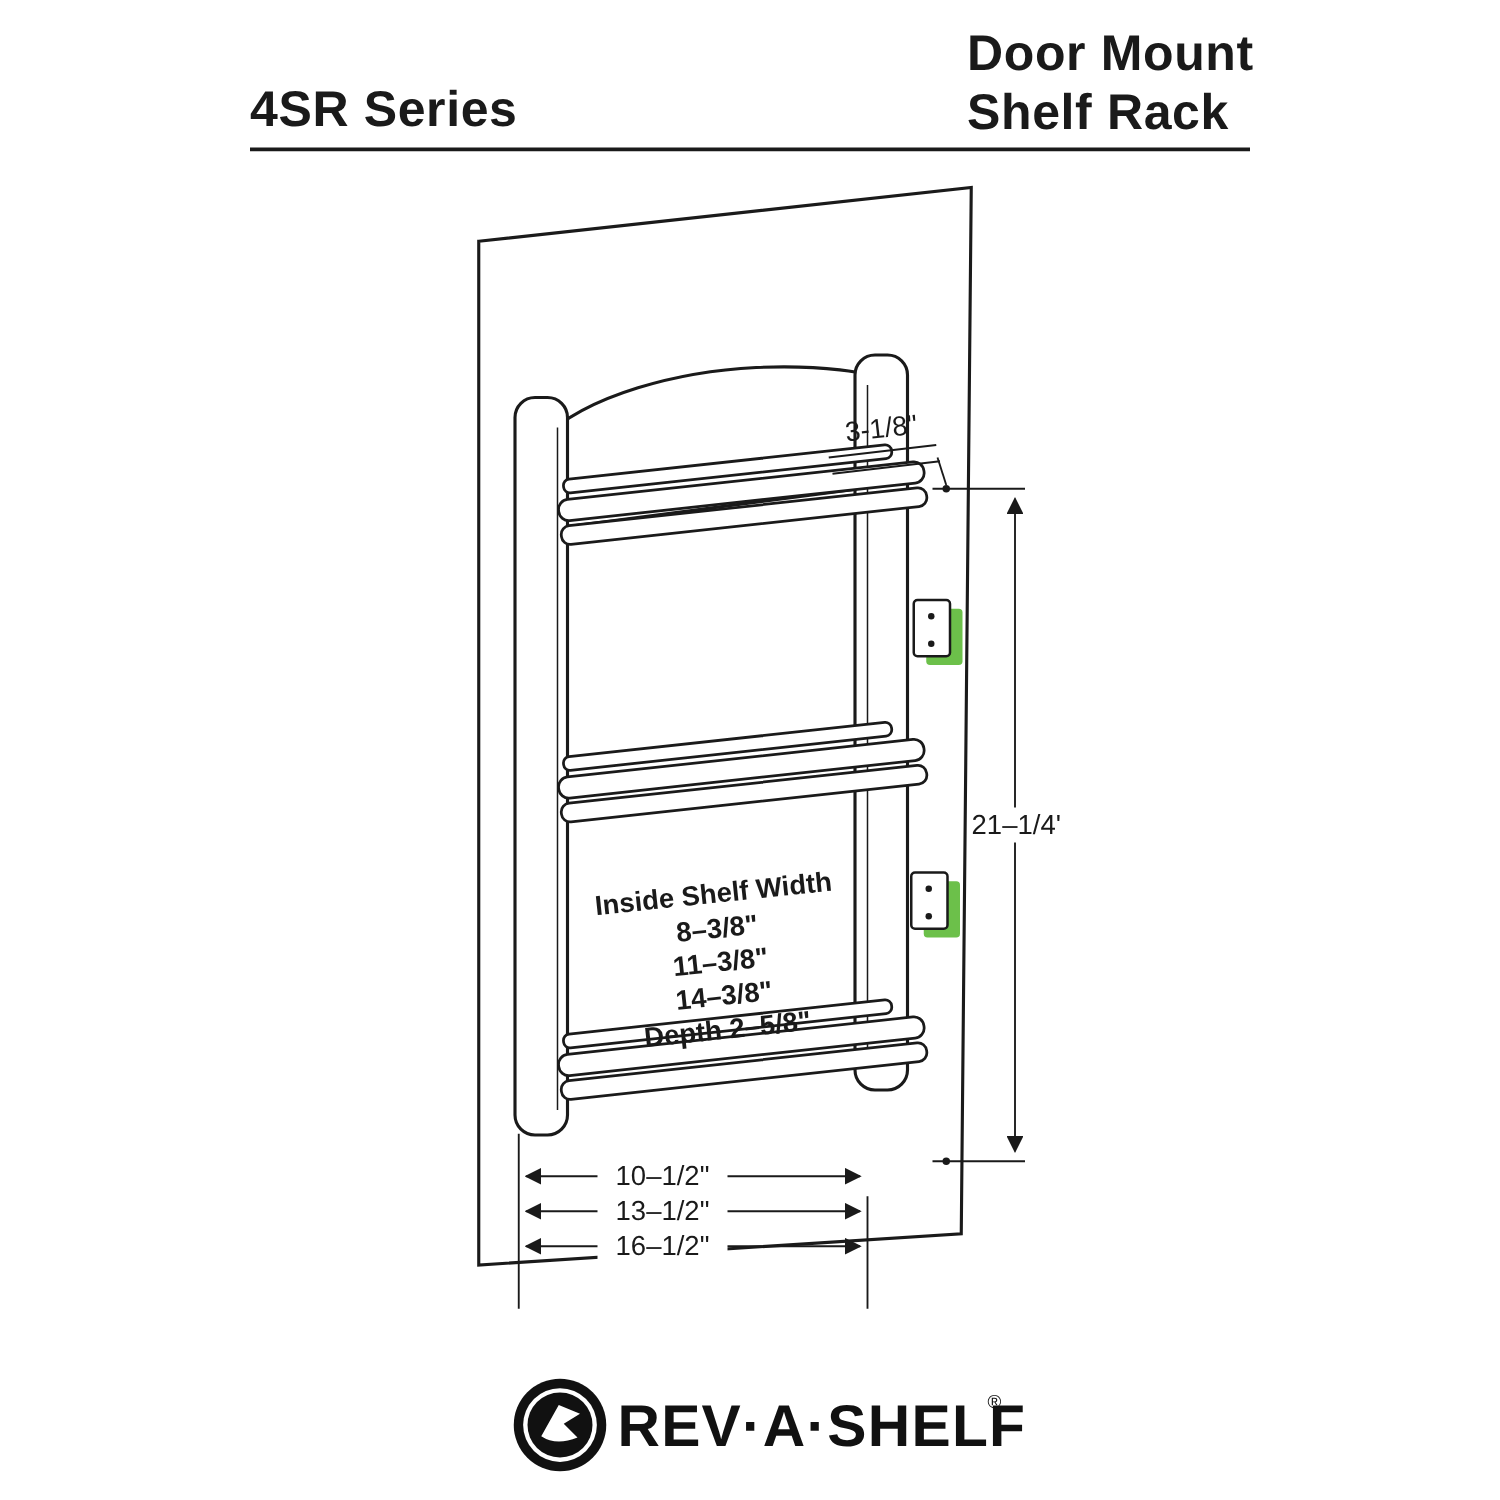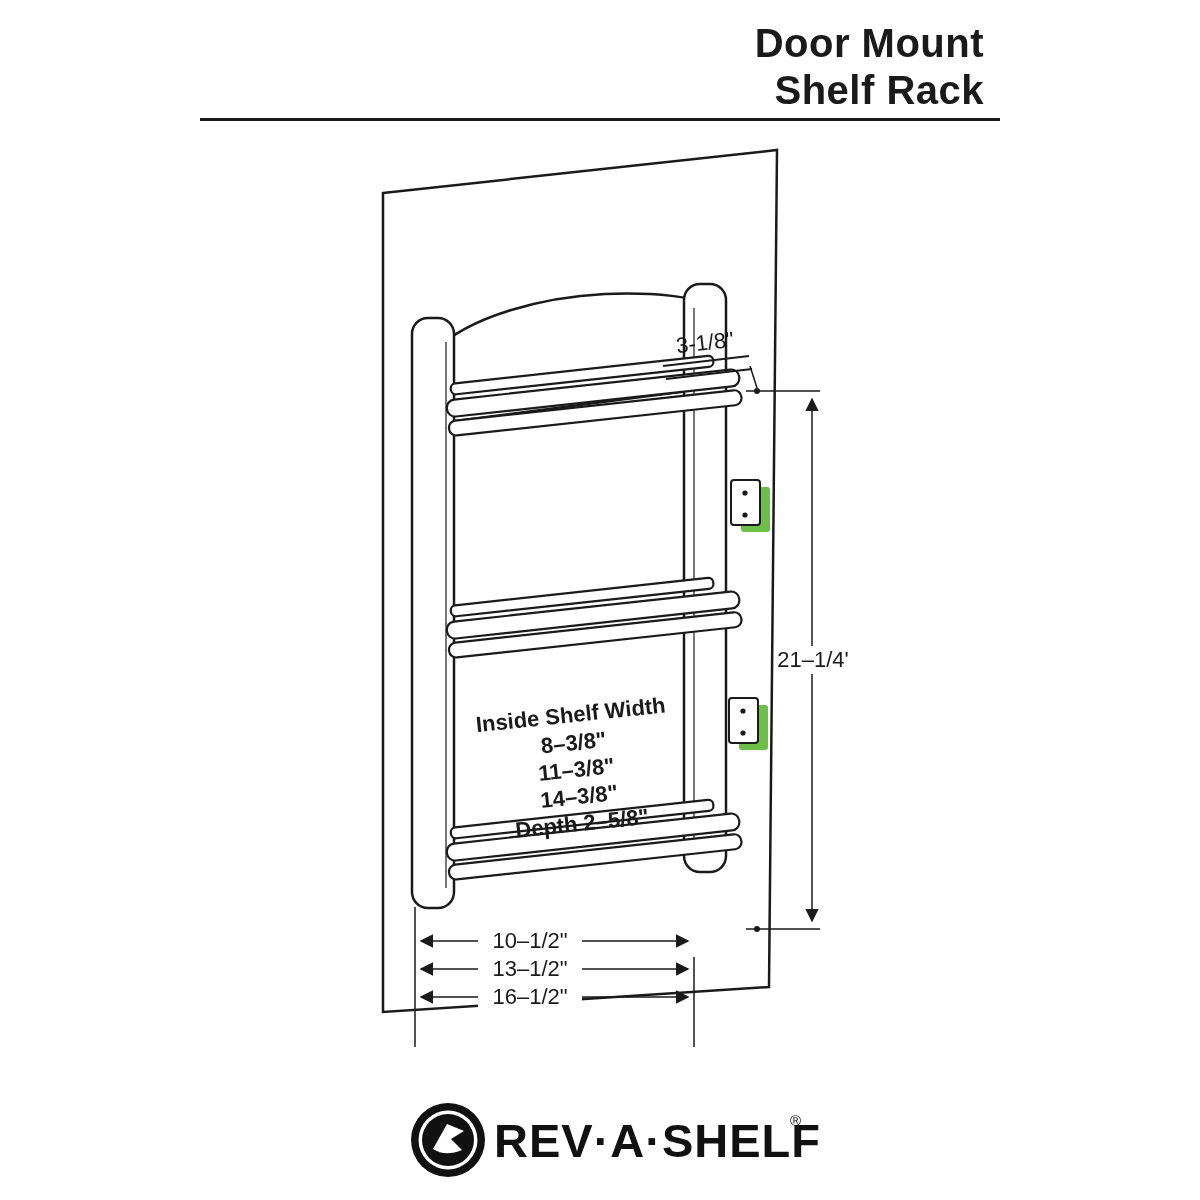--- a/index.html
+++ b/index.html
@@ -21,23 +21,22 @@
   .hdr-series {
     position: absolute;
     left: 200px;
     top: 66px;
     font-size: 40px;
     font-weight: 600;
     letter-spacing: 0.5px;
   }
   .hdr-product {
     position: absolute;
-    right: 216px;
+    right: 197px;
     top: 20px;
-    text-align: right;
     font-size: 40px;
     font-weight: 600;
     line-height: 47px;
     letter-spacing: 0.5px;
   }
   .hdr-rule {
     position: absolute;
     left: 200px;
     top: 118px;
     width: 800px;
@@ -68,20 +67,21 @@
     font-weight: bold;
     letter-spacing: 1px;
     fill: #111111;
   }
 </style>
 </head>
 <body>
 
 <div class="page">
 
+  <div class="hdr-series">4SR Series</div>
 
   <div class="hdr-product">
     <div>Door Mount</div>
     <div>Shelf Rack</div>
   </div>
 
   <div class="hdr-rule"></div>
 
   <svg class="diagram" width="1200" height="1200" viewBox="0 0 1200 1200">
 

